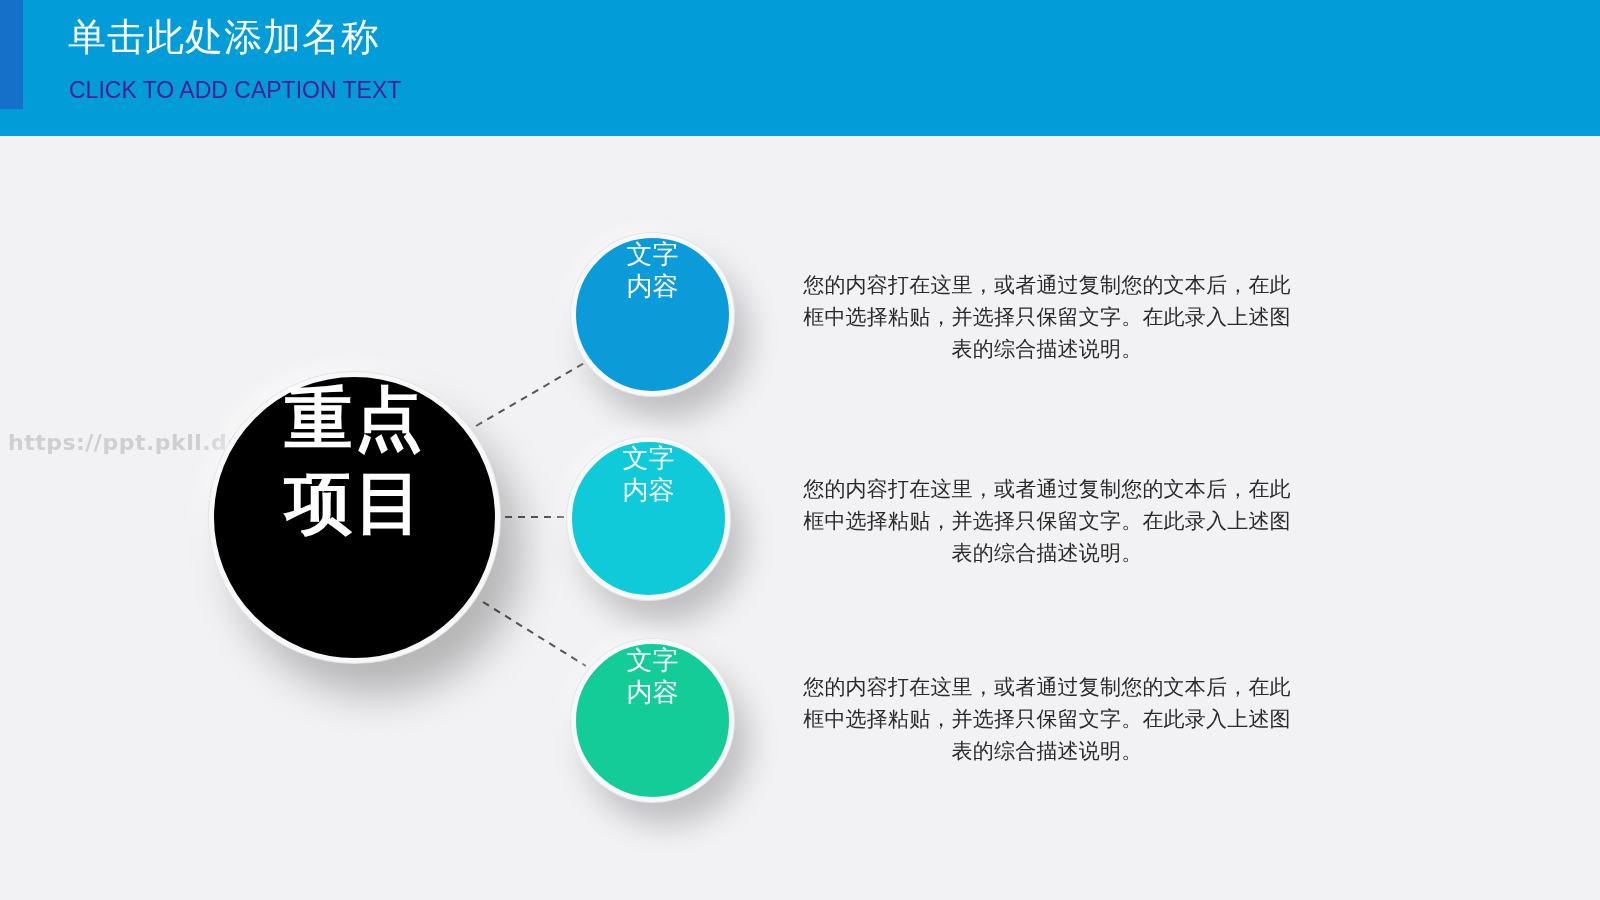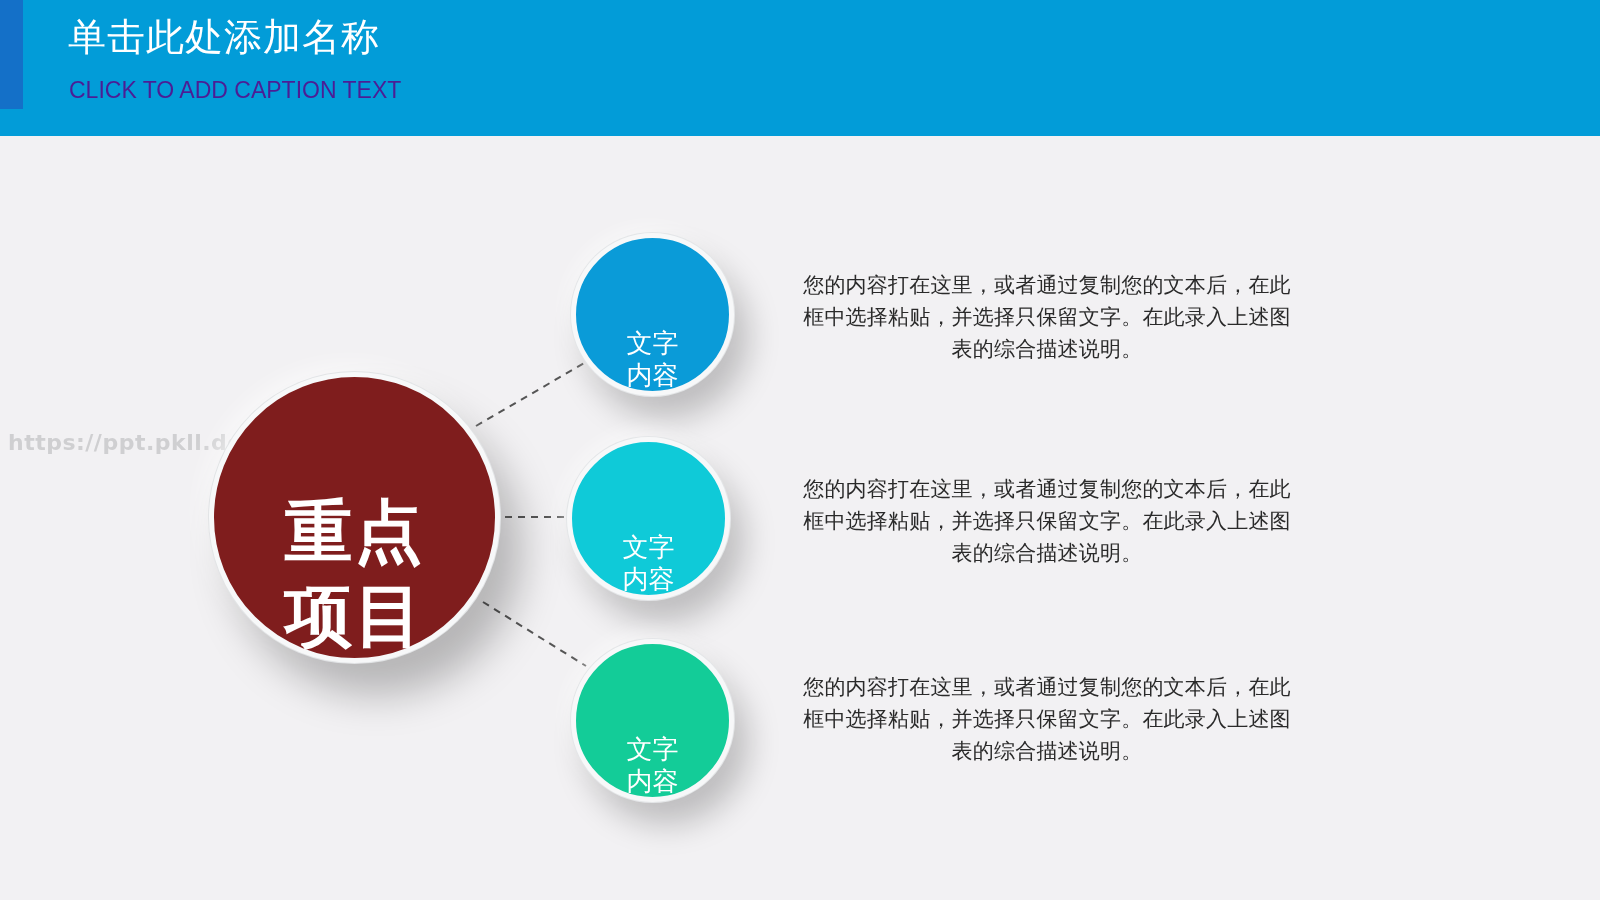--- a/index.html
+++ b/index.html
@@ -66,31 +66,31 @@
       width: 1600px;
       height: 900px;
     }
     .circle {
       position: absolute;
       border-radius: 50%;
       box-sizing: border-box;
       border: 5px solid #f7f8f9;
       box-shadow: 0 0 0 1px #e4e6e8, 14px 22px 32px rgba(0,0,0,0.22), -4px -4px 20px rgba(255,255,255,0.6);
       display: flex;
-      align-items: flex-end;
+      align-items: flex-start;
       justify-content: center;
       text-align: center;
       color: #ffffff;
     }
     .main-circle {
       left: 209px;
       top: 372px;
       width: 291px;
       height: 291px;
-      background: #7f1d1d;
+      background: #000000;
       box-shadow: 0 0 0 1px #e2e4e6, 22px 32px 40px rgba(0,0,0,0.25), -6px -6px 24px rgba(255,255,255,0.6);
       font-family: Liberation Serif, serif;
     }
     .main-label {
       font-size: 68px;
       font-weight: bold;
       line-height: 84px;
       width: 160px;
       letter-spacing: 2px;
     }

